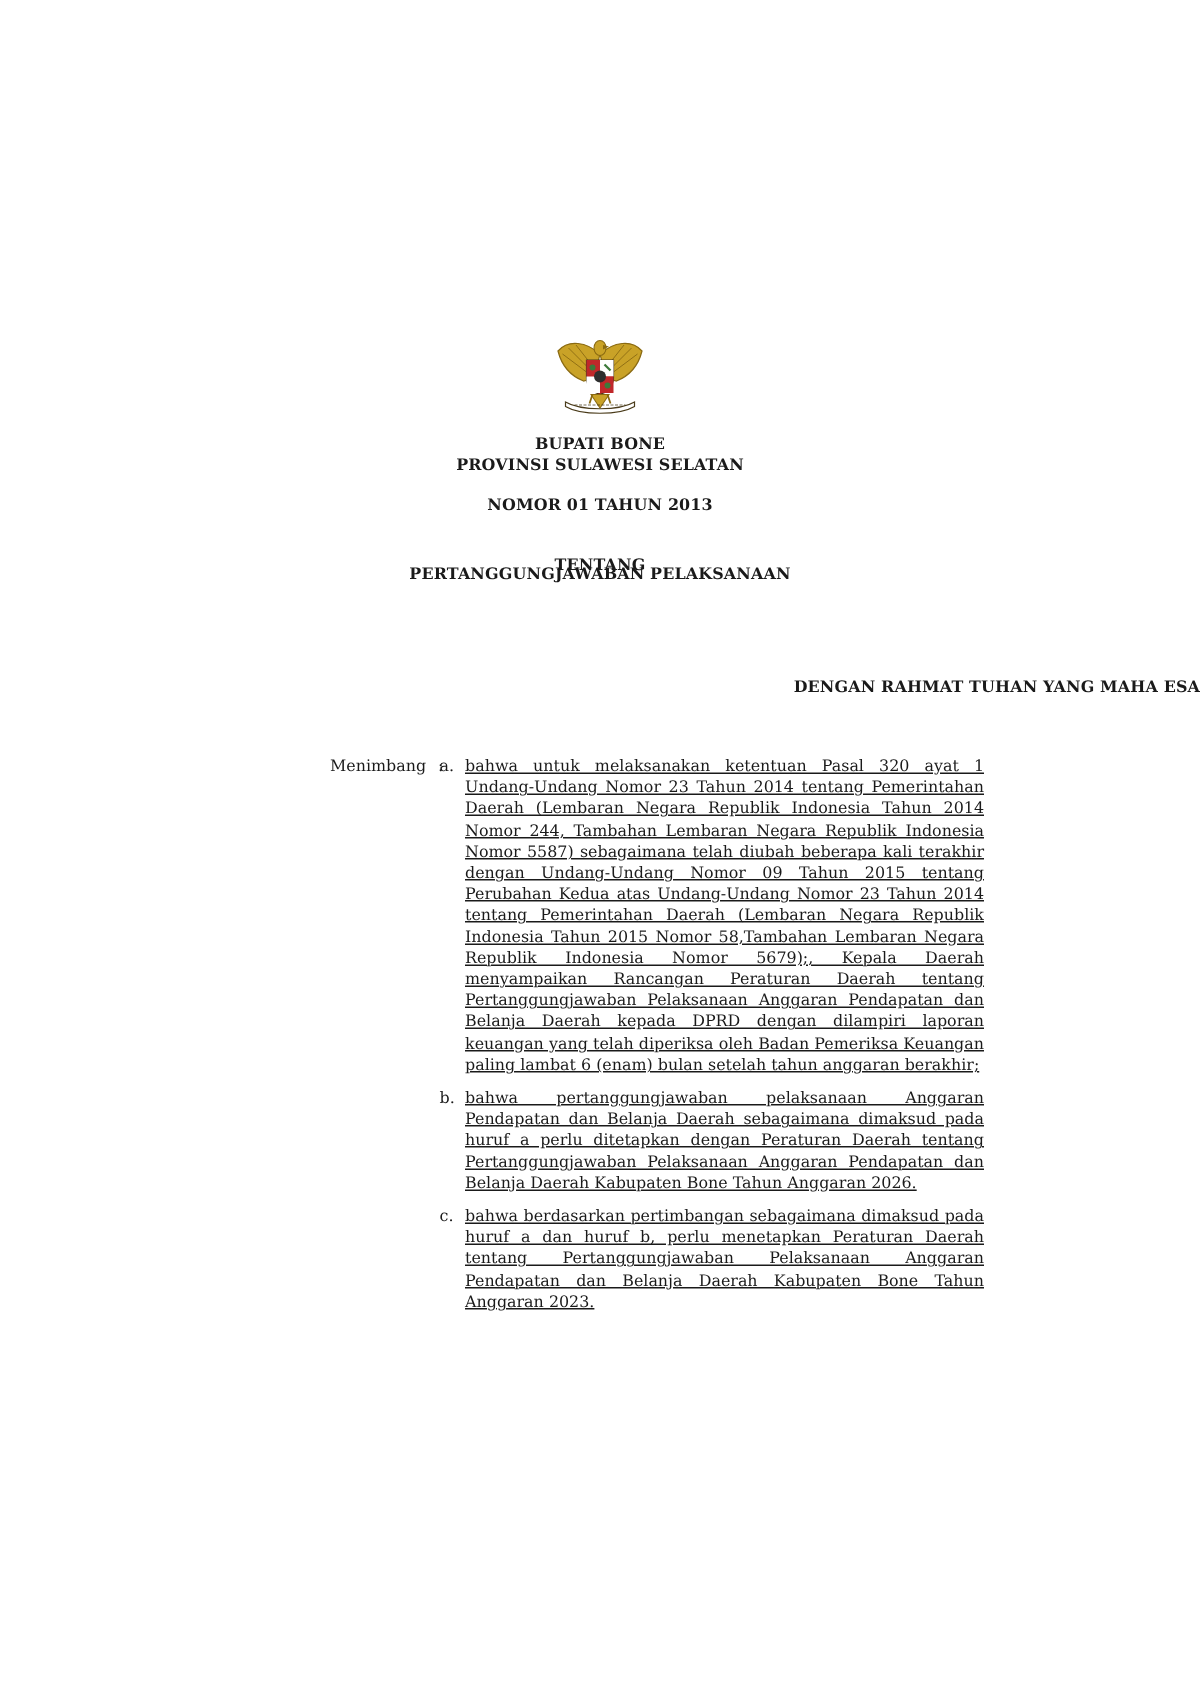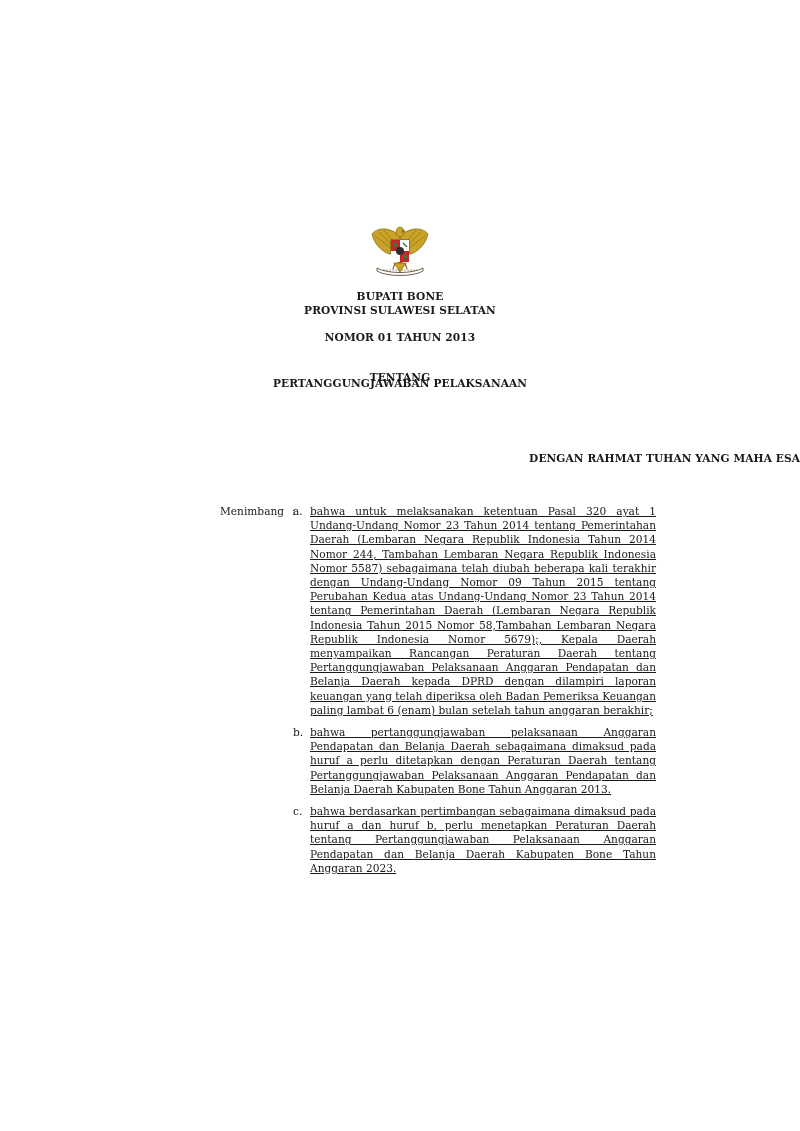--- a/index.html
+++ b/index.html
@@ -143,21 +143,21 @@
     <span class="consider-label">Menimbang</span>
     <span class="consider-colon">:</span>
 
     <div class="item">
       <span class="item-letter">a.</span>
       <span class="item-text">bahwa untuk melaksanakan ketentuan Pasal 320 ayat 1 Undang-Undang Nomor 23 Tahun 2014 tentang Pemerintahan Daerah (Lembaran Negara Republik Indonesia Tahun 2014 Nomor 244, Tambahan Lembaran Negara Republik Indonesia Nomor 5587) sebagaimana telah diubah beberapa kali terakhir dengan Undang-Undang Nomor 09 Tahun 2015 tentang Perubahan Kedua atas Undang-Undang Nomor 23 Tahun 2014 tentang Pemerintahan Daerah (Lembaran Negara Republik Indonesia Tahun 2015 Nomor 58,Tambahan Lembaran Negara Republik Indonesia Nomor 5679);, Kepala Daerah menyampaikan Rancangan Peraturan Daerah tentang Pertanggungjawaban Pelaksanaan Anggaran Pendapatan dan Belanja Daerah kepada DPRD dengan dilampiri laporan keuangan yang telah diperiksa oleh Badan Pemeriksa Keuangan paling lambat 6 (enam) bulan setelah tahun anggaran berakhir;</span>
     </div>
 
     <div class="item">
       <span class="item-letter">b.</span>
-      <span class="item-text">bahwa pertanggungjawaban pelaksanaan Anggaran Pendapatan dan Belanja Daerah sebagaimana dimaksud pada huruf a perlu ditetapkan dengan Peraturan Daerah tentang Pertanggungjawaban Pelaksanaan Anggaran Pendapatan dan Belanja Daerah Kabupaten Bone Tahun Anggaran 2013.</span>
+      <span class="item-text">bahwa pertanggungjawaban pelaksanaan Anggaran Pendapatan dan Belanja Daerah sebagaimana dimaksud pada huruf a perlu ditetapkan dengan Peraturan Daerah tentang Pertanggungjawaban Pelaksanaan Anggaran Pendapatan dan Belanja Daerah Kabupaten Bone Tahun Anggaran 2026.</span>
     </div>
 
     <div class="item">
       <span class="item-letter">c.</span>
       <span class="item-text">bahwa berdasarkan pertimbangan sebagaimana dimaksud pada huruf a dan huruf b, perlu menetapkan Peraturan Daerah tentang Pertanggungjawaban Pelaksanaan Anggaran Pendapatan dan Belanja Daerah Kabupaten Bone Tahun Anggaran 2023.</span>
     </div>
   </div>
 
 </div>
 

